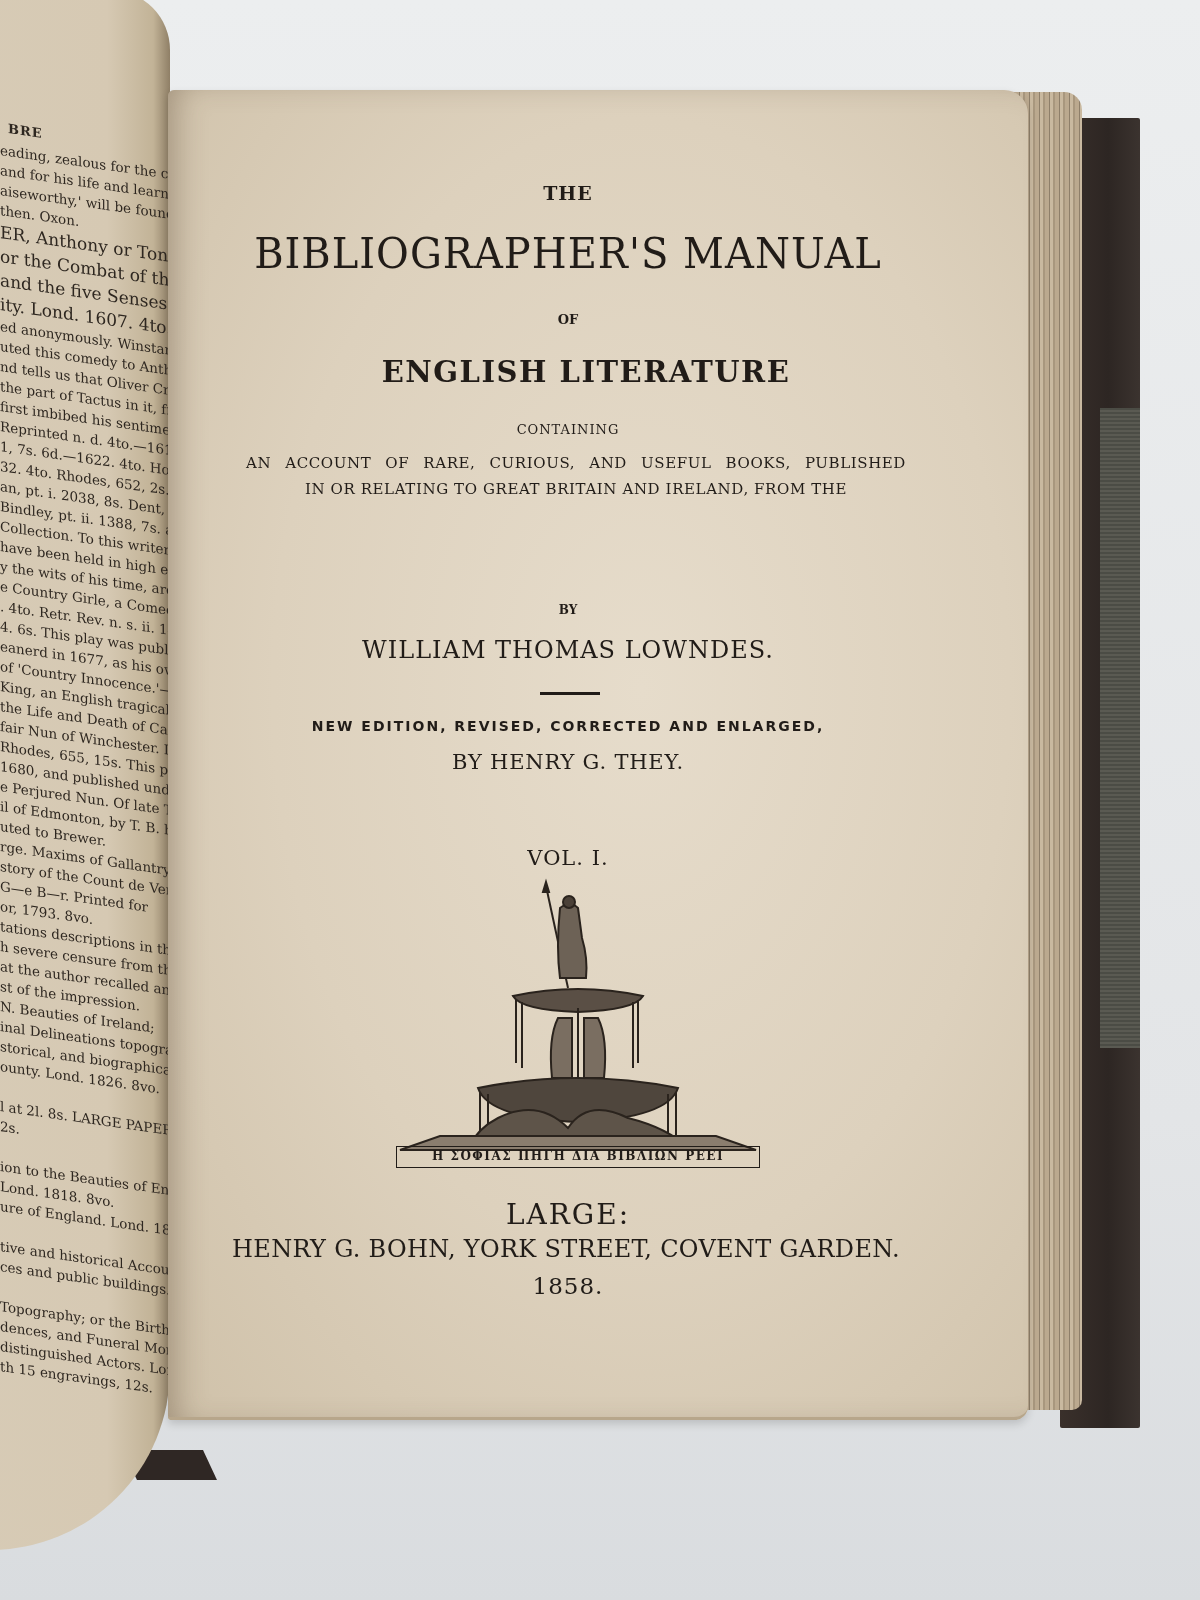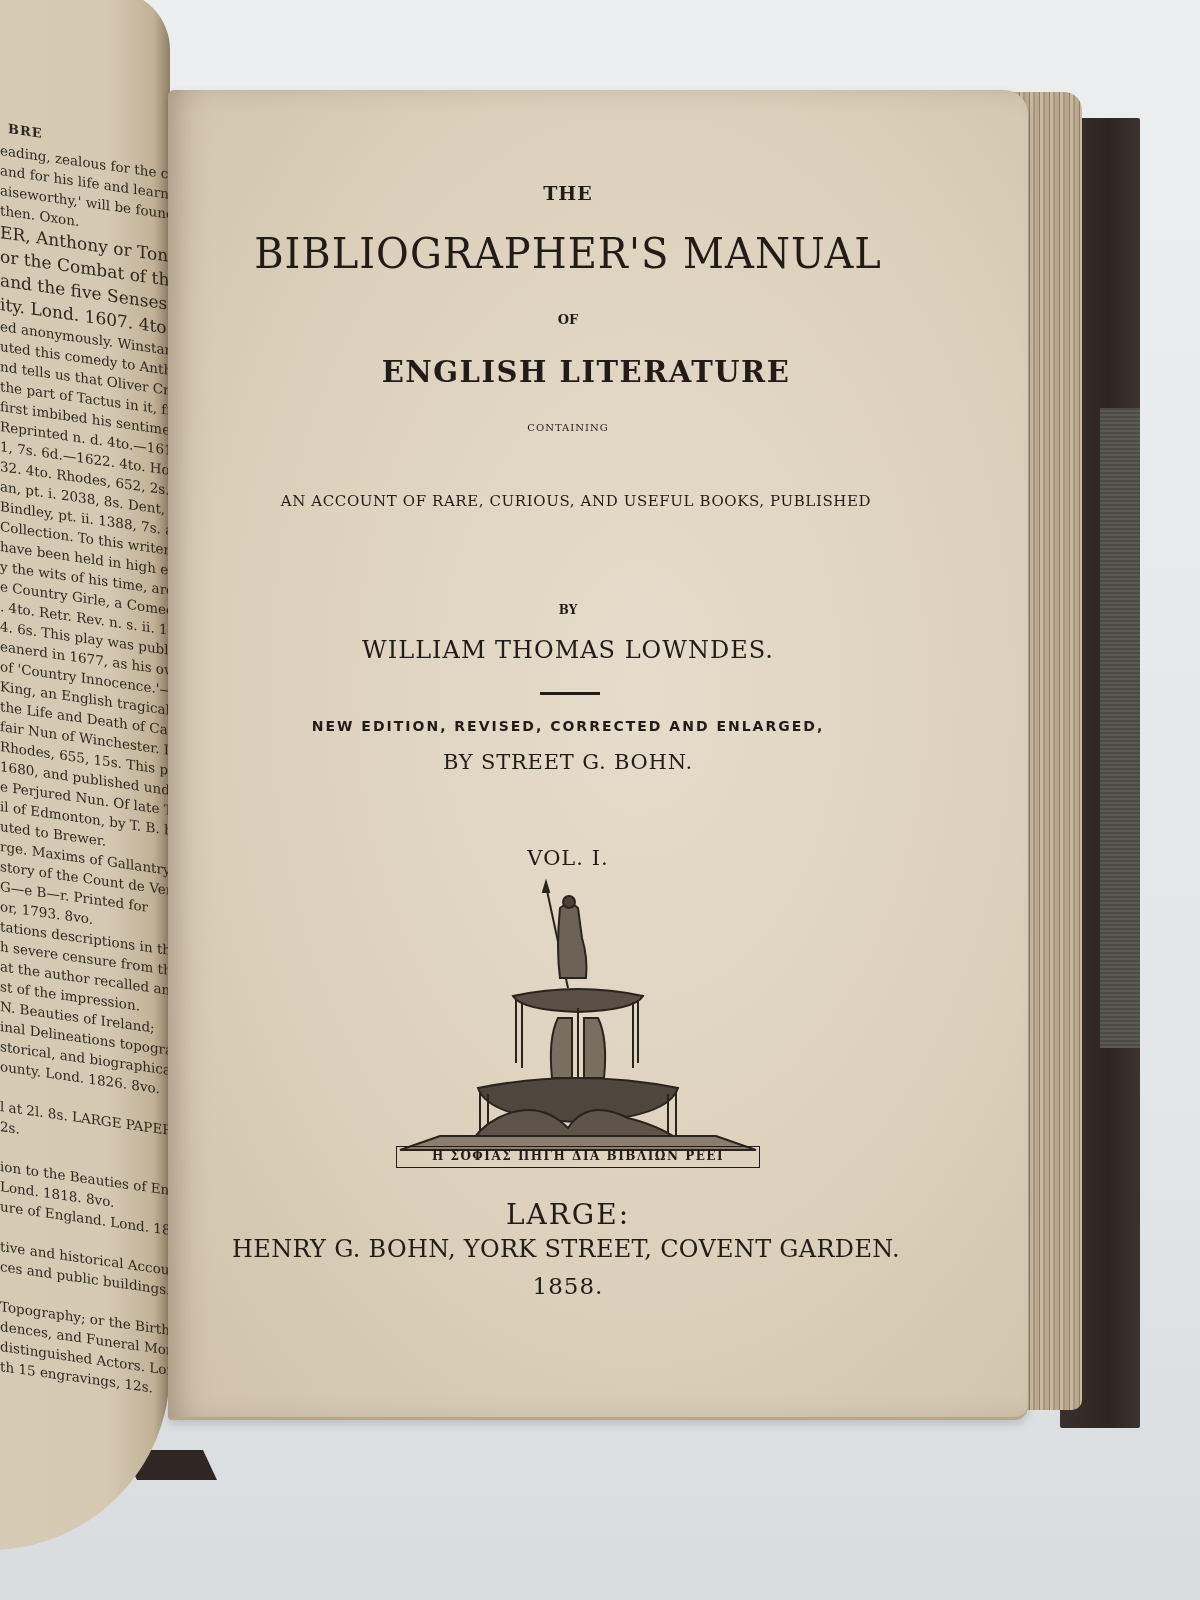--- a/index.html
+++ b/index.html
@@ -66,23 +66,23 @@
 
     
     .title-content {
       position: absolute; left: 168px; top: 90px; width: 800px; text-align: center;
       color: #211c18;
     }
     .t-the { position: absolute; top: 92px; left: 0; right: 0; font-size: 19px; font-weight: bold; letter-spacing: 1px; }
     .t-main { position: absolute; top: 140px; left: 0; right: 0; font-size: 40px; letter-spacing: 1px; font-family: "DejaVu Serif", serif; transform: scaleY(1.05); }
     .t-of { position: absolute; top: 222px; left: 0; right: 0; font-size: 13px; font-weight: bold; }
     .t-sub { position: absolute; top: 265px; left: 0; right: 0; font-size: 29px; font-weight: bold; letter-spacing: 1.5px; padding-left: 36px; }
-    .t-containing { position: absolute; top: 332px; left: 0; right: 0; font-size: 10px; letter-spacing: 1px; }
+    .t-containing { position: absolute; top: 332px; left: 0; right: 0; font-size: 13px; letter-spacing: 1px; }
     .t-desc { position: absolute; top: 360px; left: 78px; width: 660px; font-size: 15px; line-height: 26px; letter-spacing: 0.6px; text-align: justify; }
-    .t-desc div { text-align: justify; text-align-last: justify; margin-top: 38px; }
+    .t-desc div { text-align: justify; text-align-last: justify; }
     .t-desc div:last-child { text-align-last: center; }
     .t-by { position: absolute; top: 513px; left: 0; right: 0; font-size: 12px; font-weight: bold; }
     .t-author { position: absolute; top: 546px; left: 0; right: 0; font-size: 24px; letter-spacing: 1px; }
     .t-rule { position: absolute; top: 602px; left: 372px; width: 60px; height: 3px; background: #211c18; }
     .t-edition { position: absolute; top: 628px; left: 0; right: 0; font-family: "DejaVu Sans", sans-serif; font-size: 14px; font-weight: bold; letter-spacing: 2px; }
     .t-editor { position: absolute; top: 660px; left: 0; right: 0; font-size: 21px; letter-spacing: 0.8px; }
     .t-vol { position: absolute; top: 712px; left: 0; right: 0; font-size: 21px; letter-spacing: 1px; margin-top: 44px; }
     .emblem { position: absolute; top: 778px; left: 230px; width: 360px; height: 300px; }
     .motto {
       position: absolute; top: 1056px; left: 228px; width: 364px; height: 22px;
@@ -174,26 +174,27 @@
 <div class="page-right"></div>
 
 <div class="title-content">
   <div class="t-the">THE</div>
   <div class="t-main">BIBLIOGRAPHER'S MANUAL</div>
   <div class="t-of">OF</div>
   <div class="t-sub">ENGLISH LITERATURE</div>
   <div class="t-containing">CONTAINING</div>
   <div class="t-desc">
     <div>AN ACCOUNT OF RARE, CURIOUS, AND USEFUL BOOKS, PUBLISHED</div>
+    <div>IN OR RELATING TO GREAT BRITAIN AND IRELAND, FROM THE</div>
   </div>
   <div class="t-by">BY</div>
   <div class="t-author">WILLIAM THOMAS LOWNDES.</div>
   <div class="t-rule"></div>
   <div class="t-edition">NEW EDITION, REVISED, CORRECTED AND ENLARGED,</div>
-  <div class="t-editor">BY STREET G. BOHN.</div>
+  <div class="t-editor">BY HENRY G. THEY.</div>
   <div class="t-vol">VOL. I.</div>
 
   <svg class="emblem" viewBox="0 0 360 300">
     <g fill="none" stroke="#2a231d" stroke-width="2">
 
       <line x1="148" y1="18" x2="170" y2="120" stroke-width="2"></line>
       <path d="M148 14 l3 10 l-6 0 z" fill="#2a231d"></path>
       <path d="M162 40 q10 -8 18 0 l4 30 q6 20 4 40 l-26 0 q-4 -30 0 -70 z" fill="#6d6256"></path>
       <circle cx="171" cy="34" r="6" fill="#4a4037"></circle>
 

